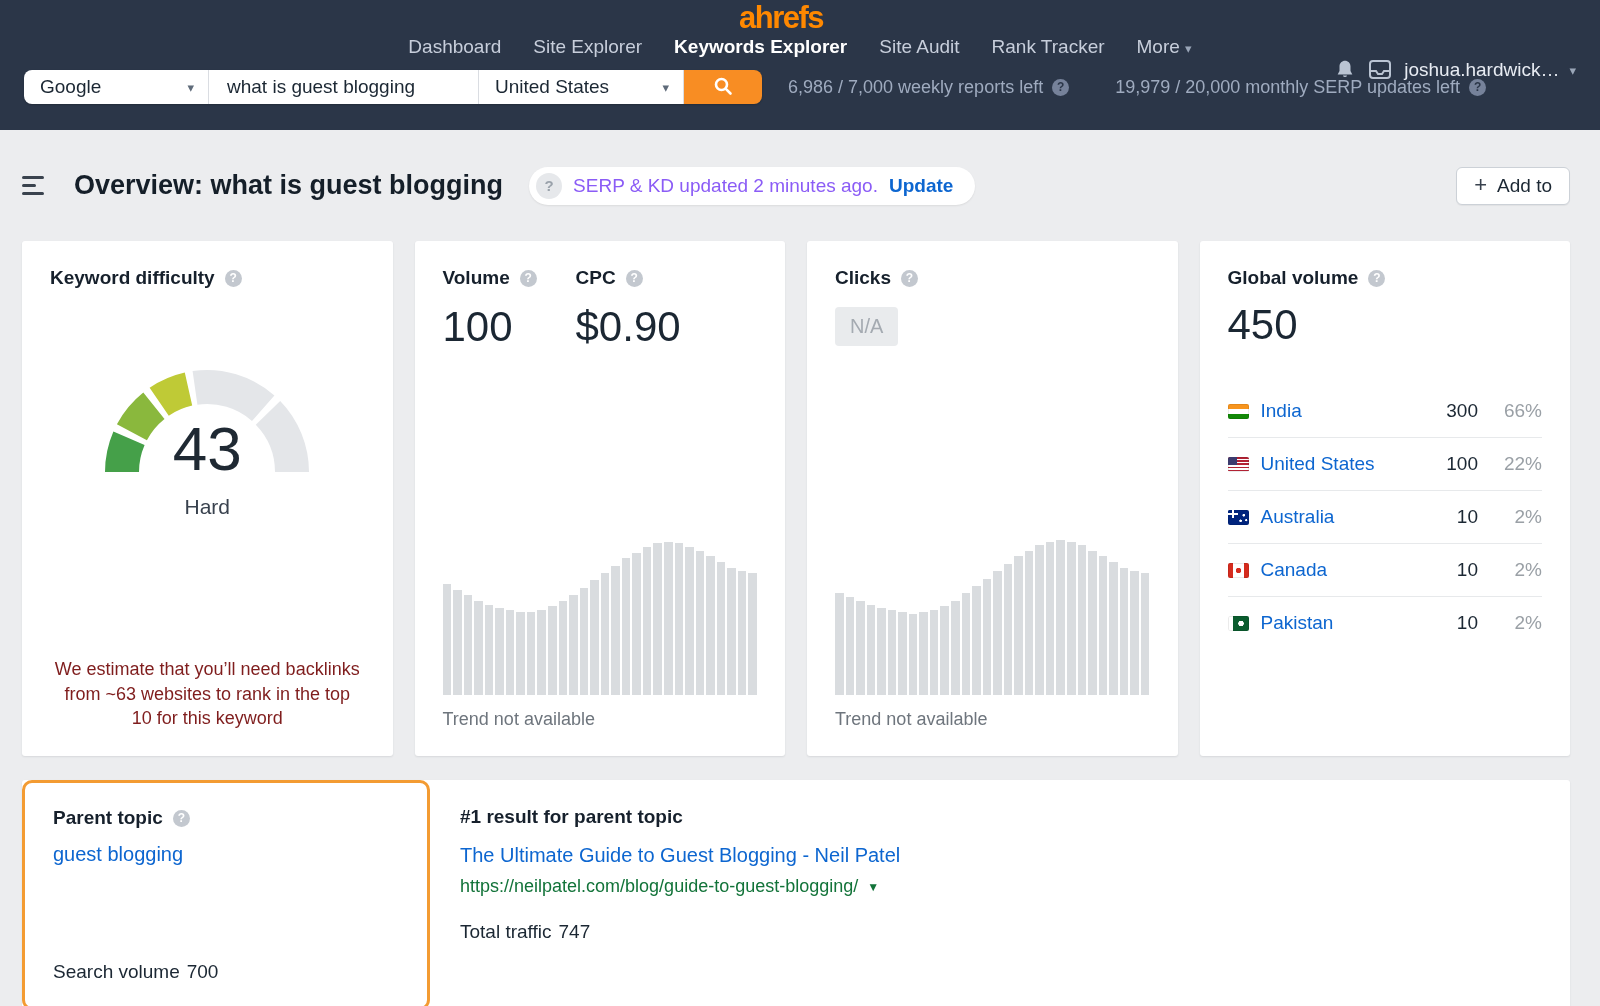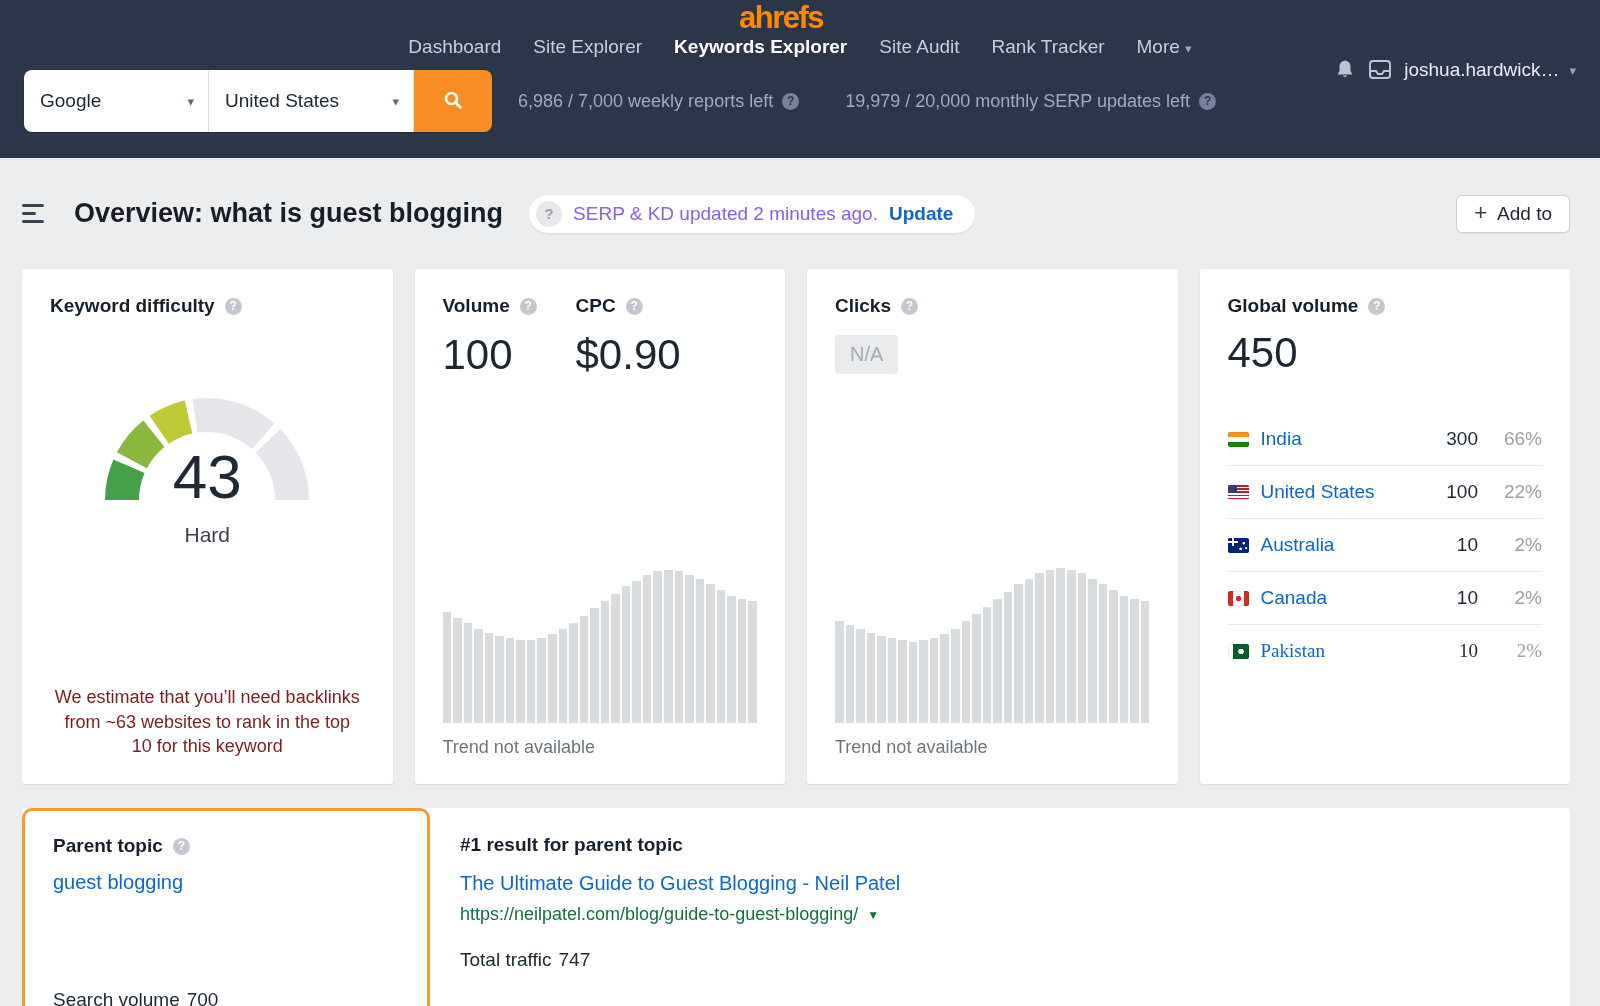--- a/index.html
+++ b/index.html
@@ -17,21 +17,21 @@
   .logo { color: var(--brand-orange, #ff8800); font-size: 31px; font-weight: 800; letter-spacing: -1.5px; margin-right: 38px; cursor: pointer; }
   .nav-items { display: flex; gap: 32px; align-items: center; }
   .nav-item { color: #c7cedb; font-size: 19px; cursor: pointer; white-space: nowrap; }
   .nav-item.active { color: #ffffff; font-weight: 700; }
   .caret { color: #9aa6b8; font-size: 13px; }
   .nav-right { margin-left: auto; display: flex; align-items: center; gap: 12px; }
   .icon-btn { cursor: pointer; display: flex; align-items: center; }
   .user { color: #e8ecf3; font-size: 19px; display: flex; align-items: center; gap: 10px; cursor: pointer; }
 
   .search-row { display: flex; align-items: center; }
-  .search-group { display: flex; height: 62px; border-radius: 8px; overflow: hidden; box-shadow: 0 1px 2px rgba(0,0,0,.2); }
+  .search-group { display: flex; height: 34px; border-radius: 8px; overflow: hidden; box-shadow: 0 1px 2px rgba(0,0,0,.2); }
   .sg-select { background: #fff; display: flex; align-items: center; justify-content: space-between; padding: 0 14px 0 16px; font-size: 19px; color: #1b2733; cursor: pointer; border-right: 1px solid #dadde2; }
   .sg-engine { width: 185px; }
   .sg-country { width: 205px; }
   .sg-input { width: 270px; border: none; outline: none; font-size: 19px; color: #1b2733; padding: 0 18px; font-family: inherit; border-right: 1px solid #dadde2; }
   .sg-button { width: 78px; background: var(--button-orange, #f88d23); border: none; display: flex; align-items: center; justify-content: center; cursor: pointer; }
   .quota { display: flex; align-items: center; gap: 9px; color: #9fabbf; font-size: 18px; white-space: nowrap; }
   .q1 { margin-left: 26px; }
   .q2 { margin-left: 46px; }
 
   .help { width: 17px; height: 17px; border-radius: 50%; background: #c3c8cf; color: #fff; font-size: 12px; font-weight: 700; display: inline-flex; align-items: center; justify-content: center; flex: none; cursor: pointer; line-height: 1; }
@@ -76,21 +76,21 @@
   .g3 { stroke: var(--kd-yellow, #bfca36); }
   .gg { stroke: #e4e6e9; }
   .gauge-num { position: absolute; left: 0; right: 0; top: 56px; text-align: center; font-size: 62px; color: #1f2933; }
   .gauge-rating { position: absolute; left: 0; right: 0; top: 138px; text-align: center; font-size: 21px; color: #39424e; }
   .kd-desc { margin-top: auto; text-align: center; color: #7f1d1d; font-size: 18px; line-height: 1.35; padding: 0 4px; }
 
   
   .gv-value { margin-top: 12px; }
   .gv-list { margin-top: 36px; }
   .country-row { display: flex; align-items: center; gap: 12px; padding: 15px 0; border-bottom: 1px solid #e7e9eb; font-size: 19px; }
-  .country-row:last-child { border-bottom: none; font-family: Liberation Serif, serif; }
+  .country-row:last-child { border-bottom: none; }
   .country-name { color: var(--link-blue, #0d66d0); cursor: pointer; }
   .country-value { margin-left: auto; color: #1b2733; }
   .country-pct { width: 52px; text-align: right; color: #9aa0a6; }
 
   .flag { width: 21px; height: 15px; border-radius: 2px; flex: none; position: relative; overflow: hidden; box-shadow: inset 0 0 0 1px rgba(0,0,0,.08); }
   .flag-in { background: linear-gradient(180deg, #f7941d 0 33%, #fff 33% 66%, #128807 66%); }
   .flag-us { background: repeating-linear-gradient(180deg, #b22234 0 1.6px, #fff 1.6px 3.2px); }
   .flag-us::after { content: ""; position: absolute; left: 0; top: 0; width: 9px; height: 8px; background: #3c3b6e; }
   .flag-gb { background-color: #012169; background-image: linear-gradient(#cf142b,#cf142b), linear-gradient(#cf142b,#cf142b), linear-gradient(#fff,#fff), linear-gradient(#fff,#fff); background-size: 100% 3px, 3px 100%, 100% 7px, 7px 100%; background-position: center; background-repeat: no-repeat; }
   .flag-au { background-color: #00247d; background-image: radial-gradient(circle at 75% 35%, #fff 1px, transparent 1.6px), radial-gradient(circle at 60% 72%, #fff 1px, transparent 1.6px), radial-gradient(circle at 87% 68%, #fff .8px, transparent 1.4px); }
@@ -143,20 +143,21 @@
       </span>
     </div>
   </div>
 
   <div class="search-row">
     <div class="search-group">
       <div class="sg-select sg-engine">
         <span>Google</span>
         <span class="caret" style="color:#5f6b7a">▾</span>
       </div>
+      <input class="sg-input" value="what is guest blogging" style="">
       <div class="sg-select sg-country">
         <span>United States</span>
         <span class="caret" style="color:#5f6b7a">▾</span>
       </div>
       <button class="sg-button">
         <span>
           <svg width="24" height="24" viewBox="0 0 24 24">
               <circle cx="10.5" cy="10.5" r="5.5" fill="none" stroke="#fff" stroke-width="2.6"></circle>
               <path d="M14.8 14.8 19.5 19.5" stroke="#fff" stroke-width="2.6" stroke-linecap="round"></path>
             </svg>

